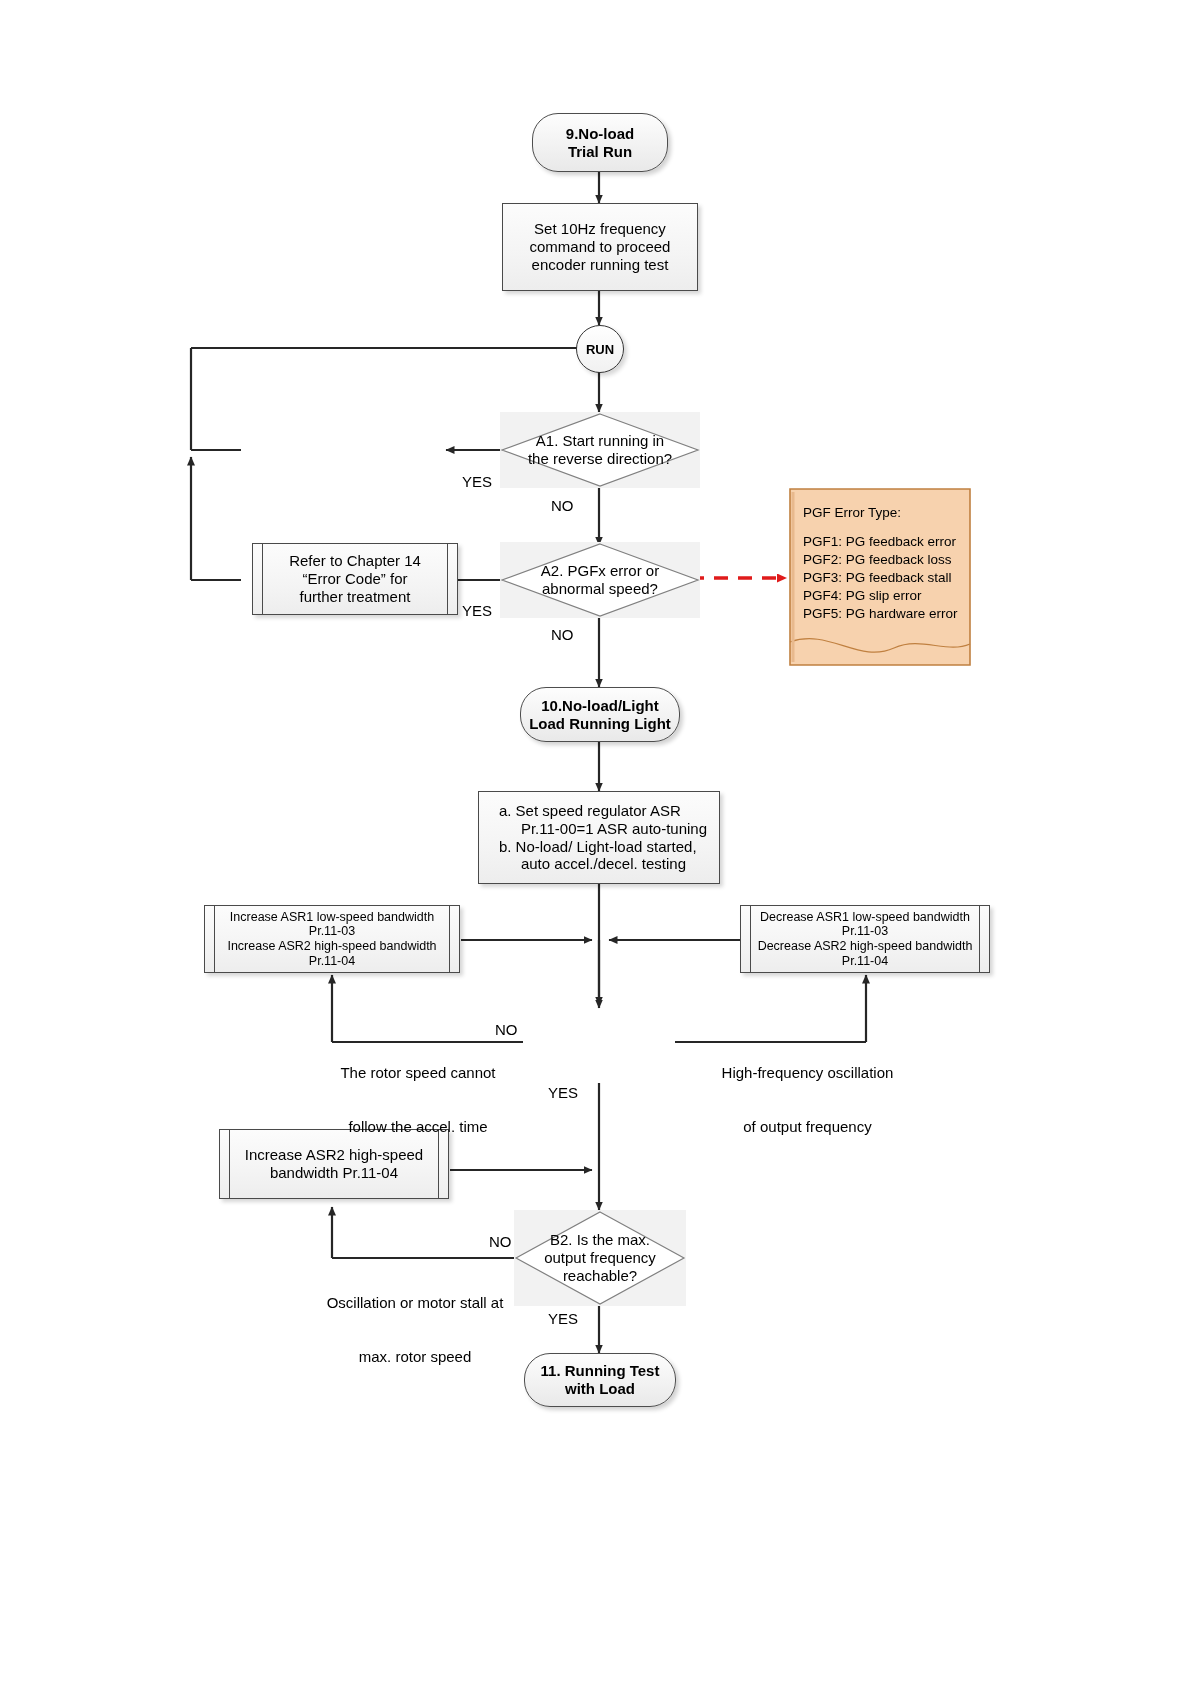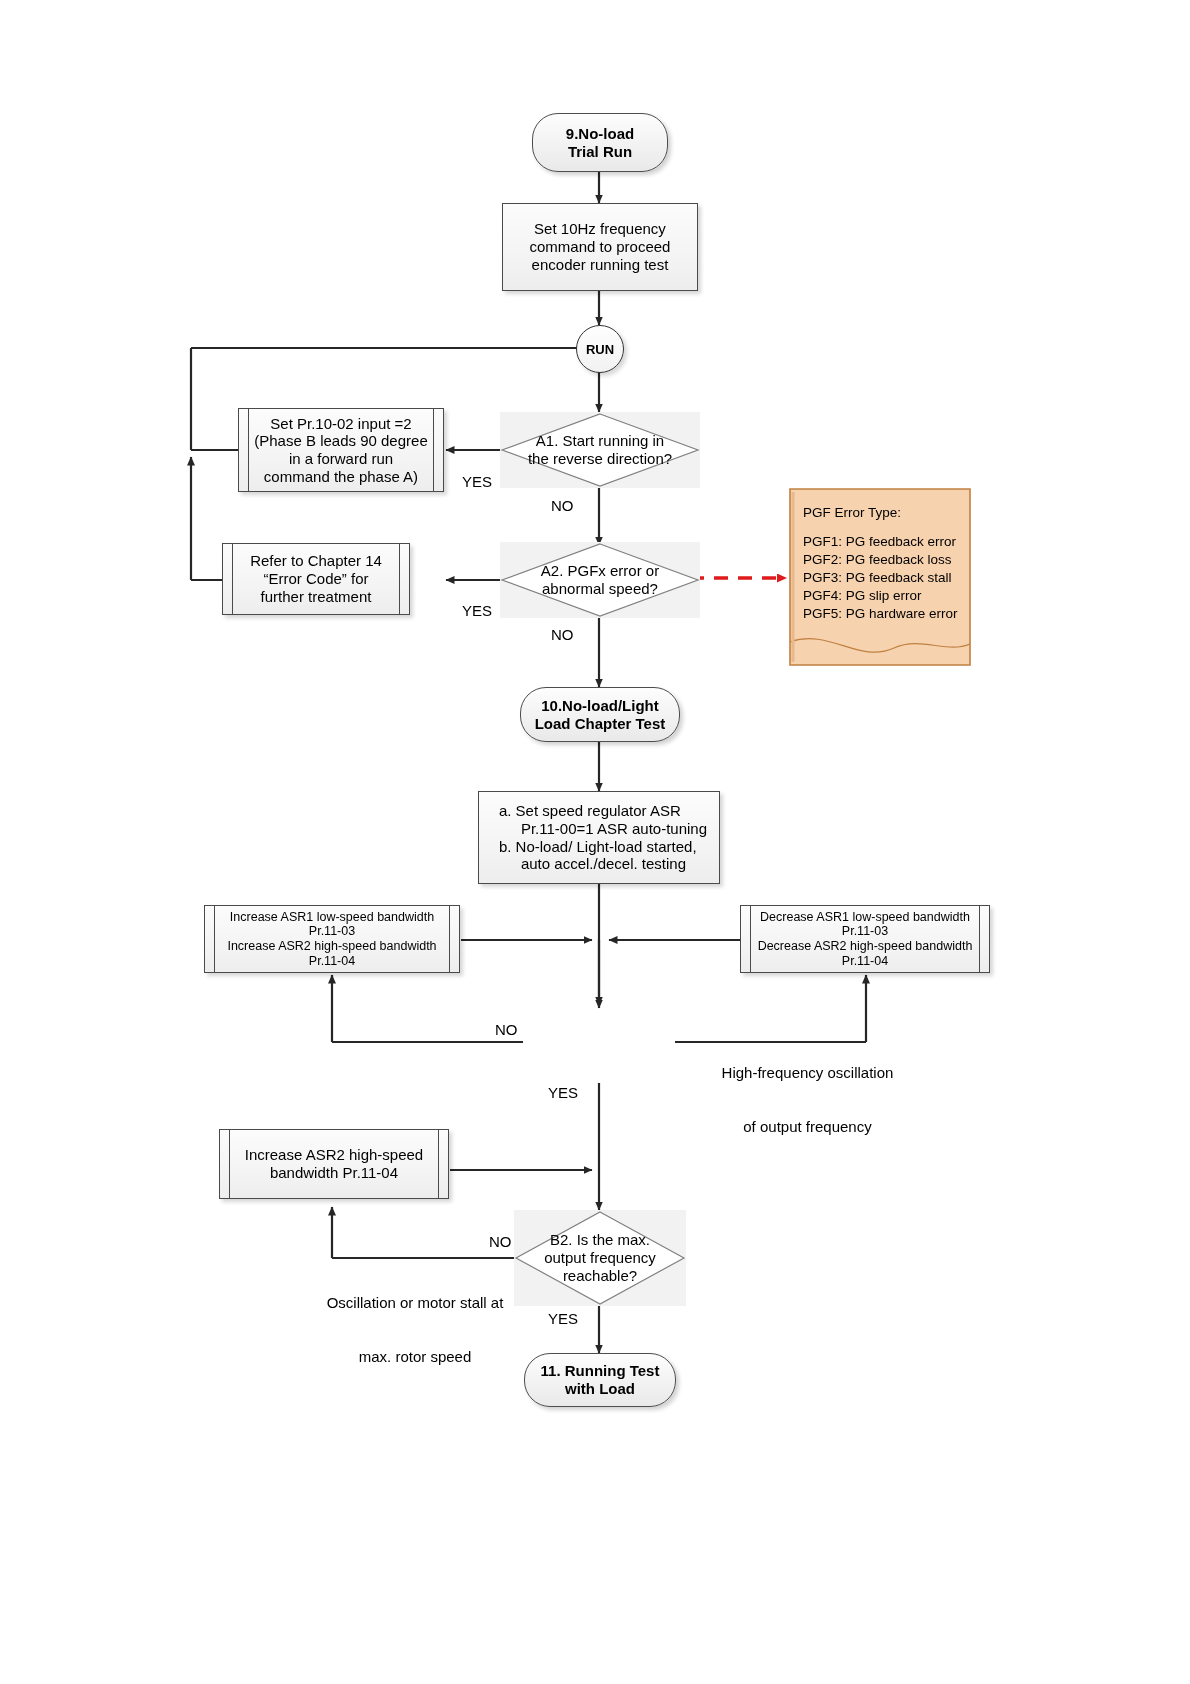--- a/index.html
+++ b/index.html
@@ -227,45 +227,35 @@
       <polygon points="100,2 198,38 100,74 2,38" fill="#ffffff" stroke="#808080" stroke-width="1.2"></polygon>
     </svg>
     <div class="dlabel">
       <div>
         <div>A1. Start running in</div>
         <div>the reverse direction?</div>
       </div>
     </div>
   </div>
 
-  <div class="process-sub" style="left:238px; top:408px; width:206px; height:84px;">
-    <div class="inner">
-      <div>
-        <div>Set Pr.10-02 input =2</div>
-        <div>(Phase B leads 90 degree</div>
-        <div>in a forward run</div>
-        <div>command the phase A)</div>
-      </div>
-    </div>
-  </div>
 
   <div class="decision" style="left:500px; top:542px; width:200px; height:76px;">
     <svg class="dshape" viewBox="0 0 200 76" preserveAspectRatio="none">
       <rect x="0" y="0" width="200" height="76" fill="#f2f2f2"></rect>
       <polygon points="100,2 198,38 100,74 2,38" fill="#ffffff" stroke="#808080" stroke-width="1.2"></polygon>
     </svg>
     <div class="dlabel">
       <div>
         <div>A2. PGFx error or</div>
         <div>abnormal speed?</div>
       </div>
     </div>
   </div>
 
-  <div class="process-sub" style="left:222px; top:543px; width:188px; height:72px;">
+  <div class="process-sub" style="left:252px; top:543px; width:206px; height:72px;">
     <div class="inner">
       <div>
         <div>Refer to Chapter 14</div>
         <div>“Error Code”   for</div>
         <div>further treatment</div>
       </div>
     </div>
   </div>
 
   <div class="note" style="left:789px; top:488px; width:182px; height:178px;padding-left:36px;">
@@ -281,21 +271,21 @@
       <div>PGF2: PG feedback loss</div>
       <div>PGF3: PG feedback stall</div>
       <div>PGF4: PG slip error</div>
       <div>PGF5: PG hardware error</div>
     </div>
   </div>
 
   <div class="node terminator" style="left:520px; top:687px; width:160px; height:55px;">
     <div>
       <div>10.No-load/Light</div>
-      <div>Load Chapter Test</div>
+      <div>Load Running Light</div>
     </div>
   </div>
 
   <div class="node process" style="left:478px; top:791px; width:242px; height:93px;">
     <div style="text-align:left; padding-left:8px;">
       <div>a. Set speed regulator ASR</div>
       <div style="padding-left:22px;">Pr.11-00=1 ASR auto-tuning</div>
       <div>b. No-load/ Light-load started,</div>
       <div style="padding-left:22px;">auto accel./decel. testing</div>
     </div>
@@ -353,20 +343,24 @@
       <div>with Load</div>
     </div>
   </div>
 
   <div class="edge-label" style="left:462px; top:473px;">YES</div>
   <div class="edge-label" style="left:551px; top:497px;">NO</div>
   <div class="edge-label" style="left:462px; top:602px;">YES</div>
   <div class="edge-label" style="left:551px; top:626px;">NO</div>
 
   <div class="edge-label" style="left:495px; top:1021px;">NO</div>
+  <div class="edge-label multiline" style="left:318px; top:1028px; width:200px;">
+    <div>The rotor speed cannot</div>
+    <div>follow the accel. time</div>
+  </div>
   <div class="edge-label multiline" style="left:700px; top:1028px; width:215px;">
     <div>High-frequency oscillation</div>
     <div>of output frequency</div>
   </div>
   <div class="edge-label" style="left:548px; top:1084px;">YES</div>
 
   <div class="edge-label" style="left:489px; top:1233px;">NO</div>
   <div class="edge-label multiline" style="left:315px; top:1258px; width:200px;">
     <div>Oscillation or motor stall at</div>
     <div>max. rotor speed</div>

